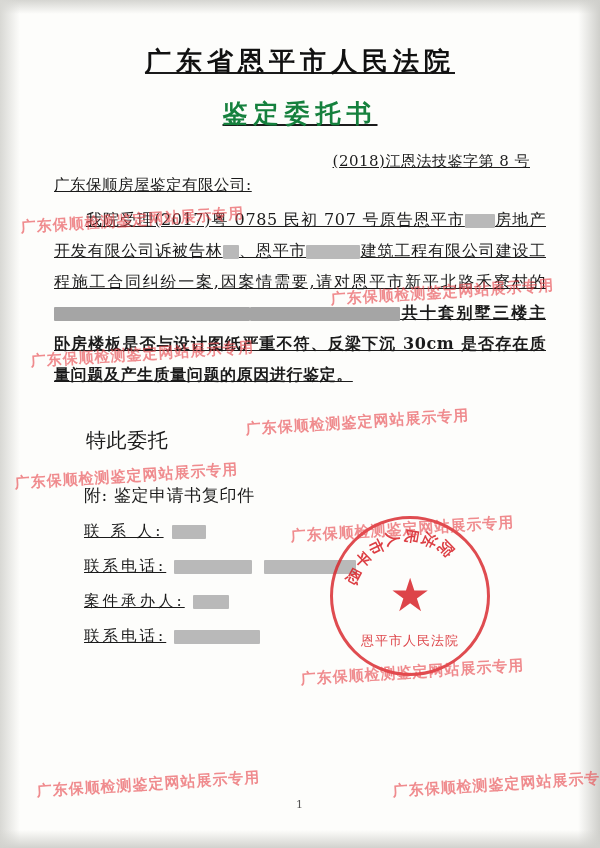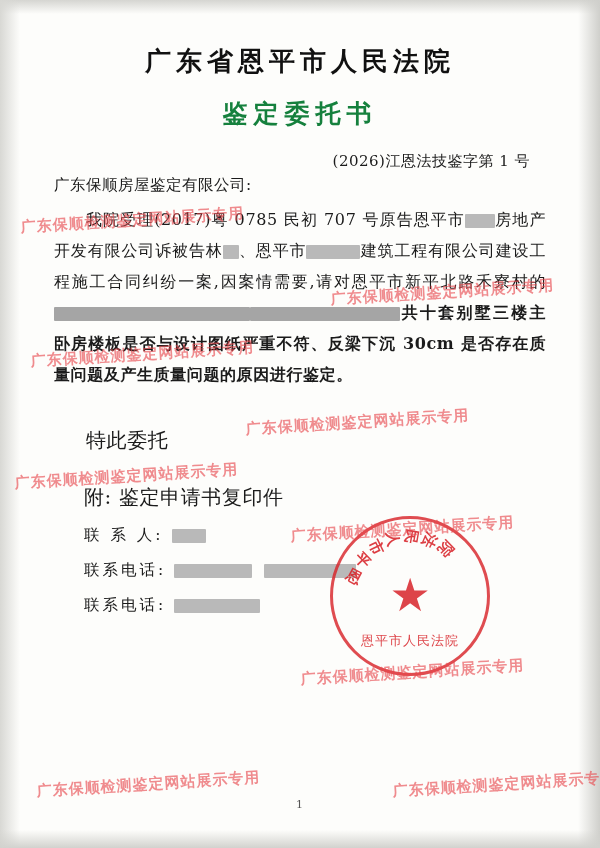--- a/index.html
+++ b/index.html
@@ -40,21 +40,21 @@
     pointer-events: none;
   }
   .page-edge-bottom {
     position: absolute; left: 0; bottom: 0; width: 600px; height: 18px;
     background: linear-gradient(to top, #d2d2ce, rgba(255,255,255,0));
     pointer-events: none;
   }
 
   .content {
     position: absolute;
-    left: 54px; top: 0; width: 492px; height: 848px;
+    left: 54px; top: 0; width: 492px; height: 848px; text-decoration: underline;
   }
 
   .doc-title {
     text-align: center;
     font-size: 26px;
     font-weight: bold;
     letter-spacing: 5px;
     margin-top: 44px;
     color: #111;
     font-family: "DejaVu Serif", "Liberation Serif", serif;
@@ -111,21 +111,21 @@
   .date-line {
     margin-top: 46px;
     text-align: right;
     padding-right: 36px;
     font-size: 16px;
     letter-spacing: 2px;
   }
 
   .attach {
     margin-top: 30px;
-    font-size: 20px;
+    font-size: 17px;
     letter-spacing: 0.6px;
   }
   .attach-row {
     margin-top: 14px;
     font-size: 15.5px;
     padding-left: 30px;
     letter-spacing: 3px;
     display: flex;
     align-items: center;
   }
@@ -222,21 +222,21 @@
 
   <div class="page-edge-top"></div>
   <div class="page-edge-left"></div>
   <div class="page-edge-right"></div>
   <div class="page-edge-bottom"></div>
 
   <div class="content">
 
     <div class="doc-title">广东省恩平市人民法院</div>
     <div class="doc-subtitle">鉴定委托书</div>
-    <div class="doc-number">(2026)江恩法技鉴字第 1 号</div>
+    <div class="doc-number">(2018)江恩法技鉴字第 8 号</div>
     <div class="recipient">广东保顺房屋鉴定有限公司:</div>
 
     <div class="body-text">
       <p class="para indent2">
         <span>我院受理(2017)粤 0785 民初 707 号原告恩平市</span><span class="redact" style="width:30px"></span><span>房地产开发有限公司诉被告林</span><span class="redact" style="width:16px"></span><span>、恩平市</span><span class="redact" style="width:54px"></span><span>建筑工程有限公司建设工程施工合同纠纷一案,因案情需要,请对恩平市新平北路禾寮村的</span><span class="redact dark" style="width:196px"></span><span class="redact dark" style="width:150px"></span><b class="strong">共十套别墅三楼主卧房楼板是否与设计图纸严重不符、反梁下沉 30cm 是否存在质量问题及产生质量问题的原因进行鉴定。</b>
       </p>
     </div>
 
 
     <div class="sign-block">
@@ -256,20 +256,26 @@
     </div>
 
     <div class="attach-row">
       <span class="lbl">联系电话:</span>
       <span class="val">
         <span class="redact" style="width:78px"></span>
         <span class="redact" style="width:92px"></span>
       </span>
     </div>
 
+    <div class="attach-row">
+      <span class="lbl">案件承办人:</span>
+      <span class="val">
+        <span class="redact" style="width:36px"></span>
+      </span>
+    </div>
 
     <div class="attach-row">
       <span class="lbl">联系电话:</span>
       <span class="val">
         <span class="redact" style="width:86px"></span>
       </span>
     </div>
 
   </div>
 

